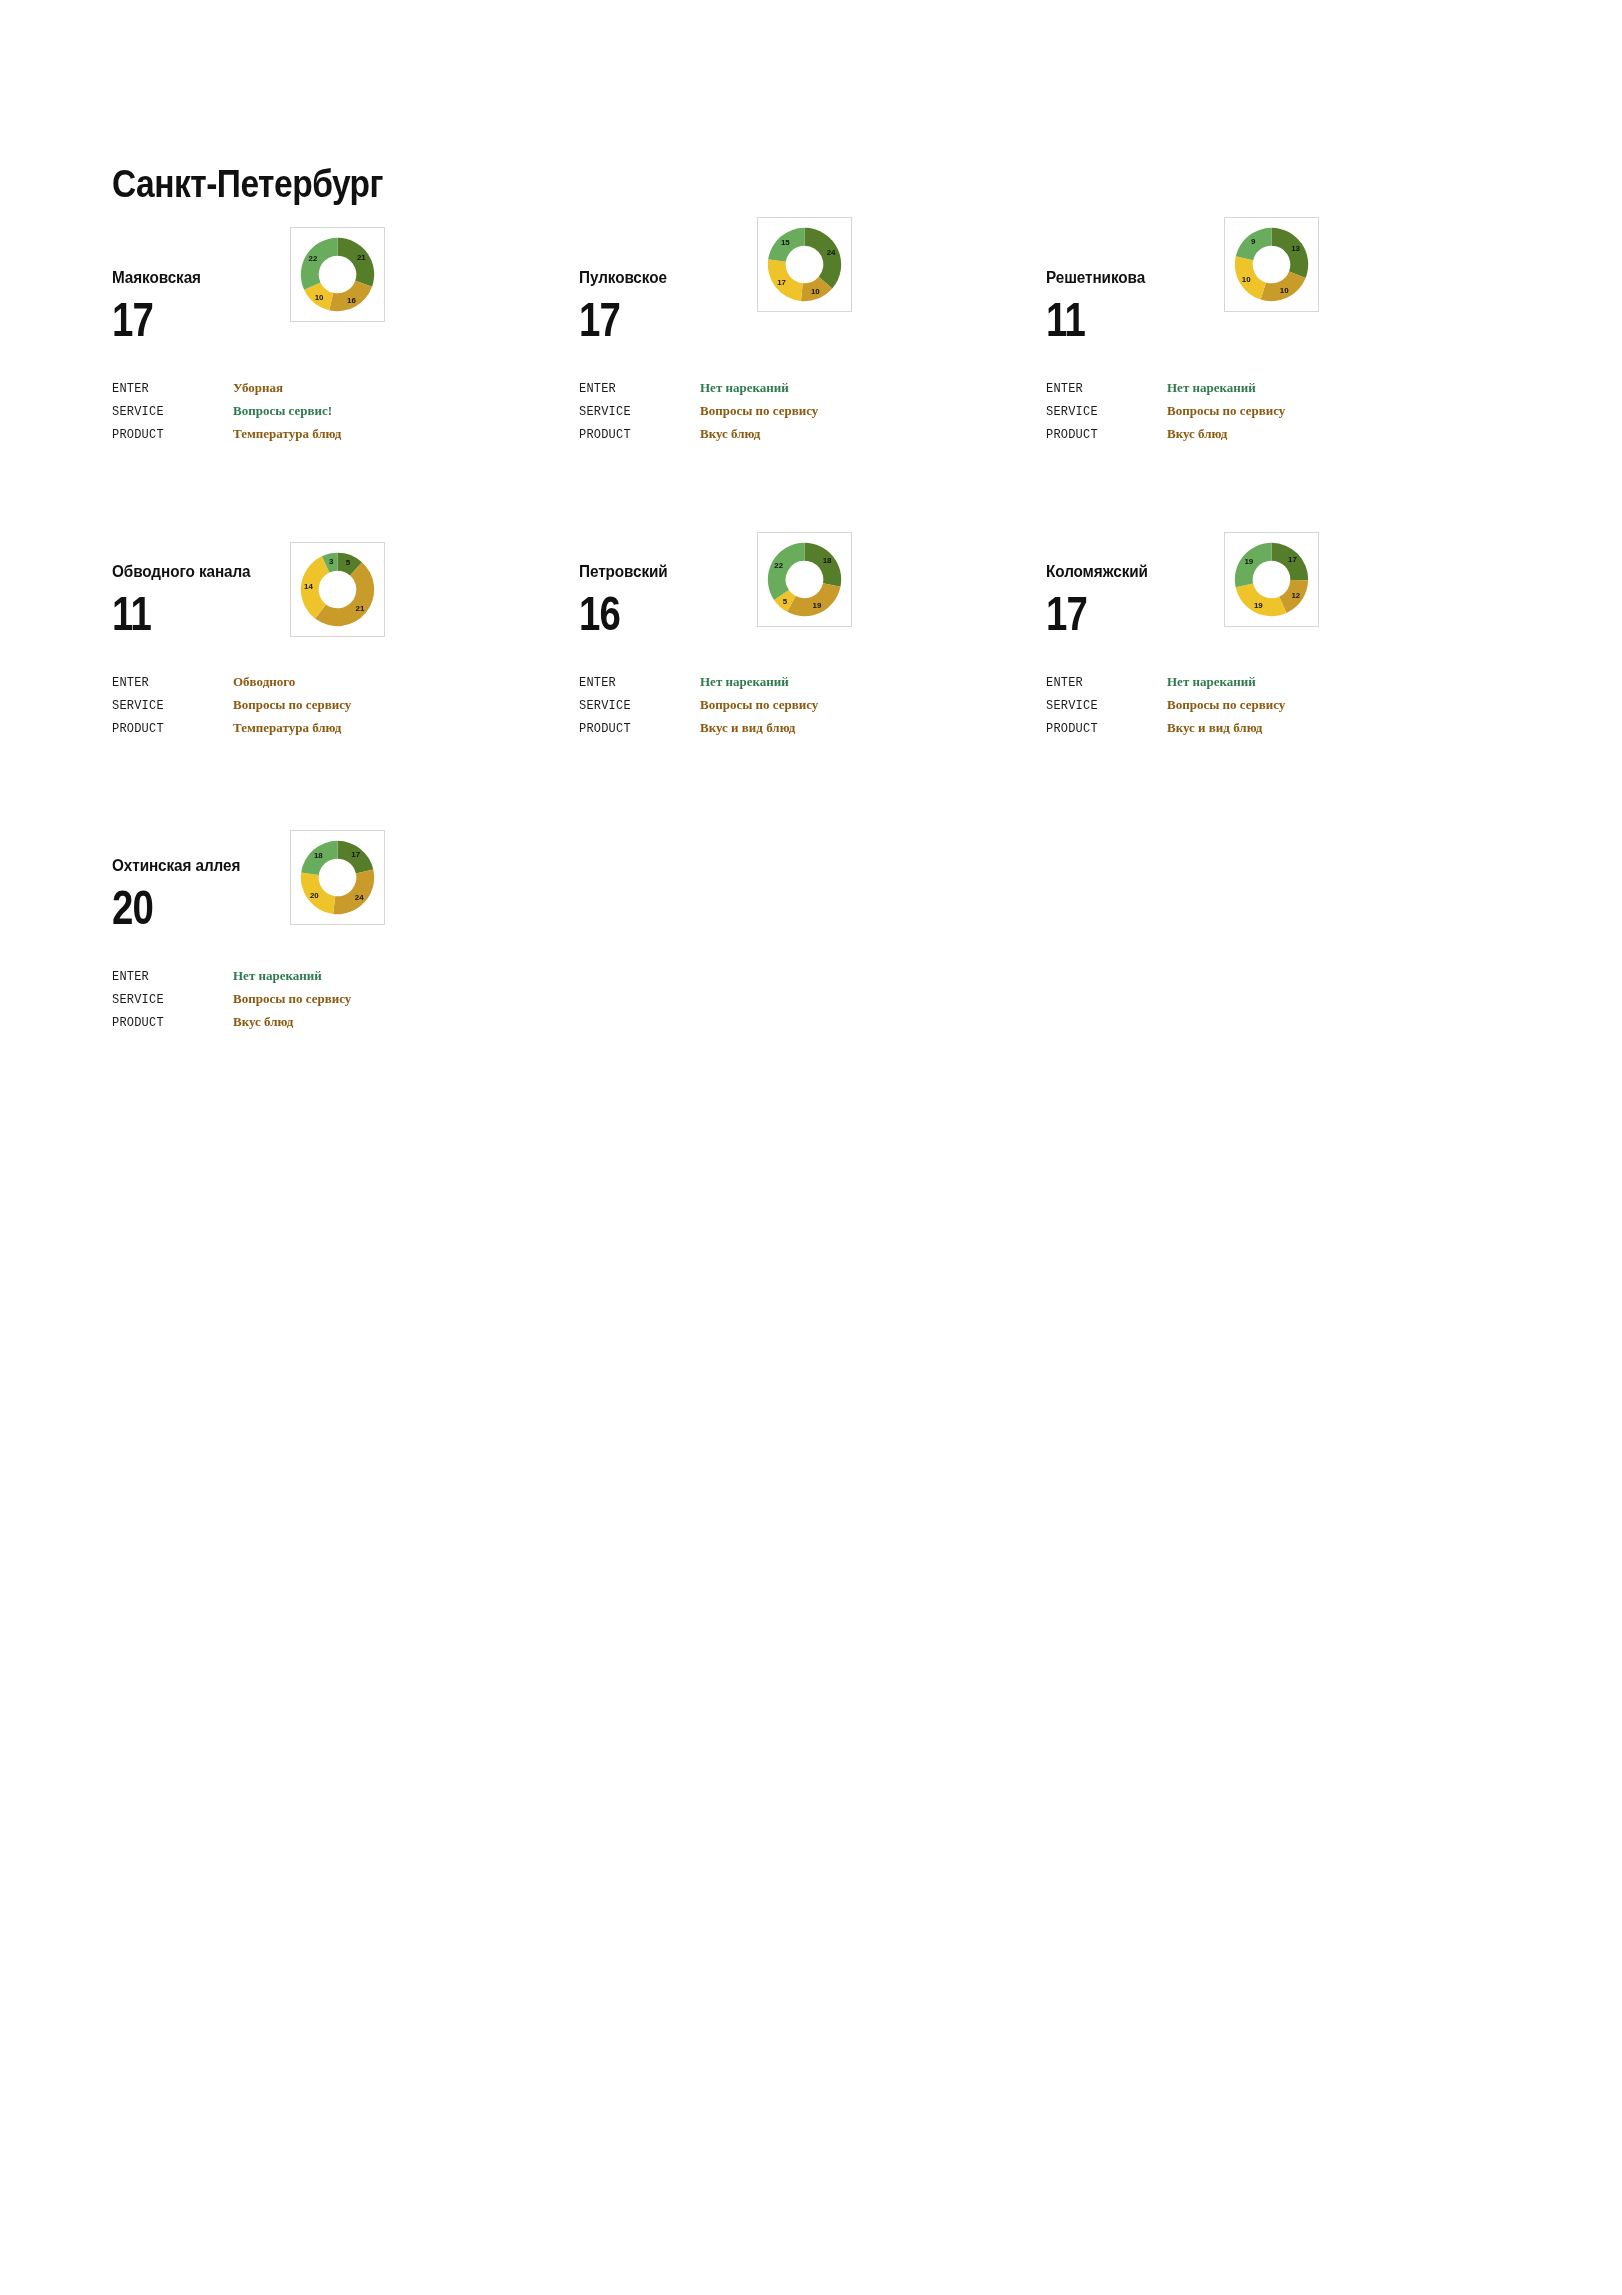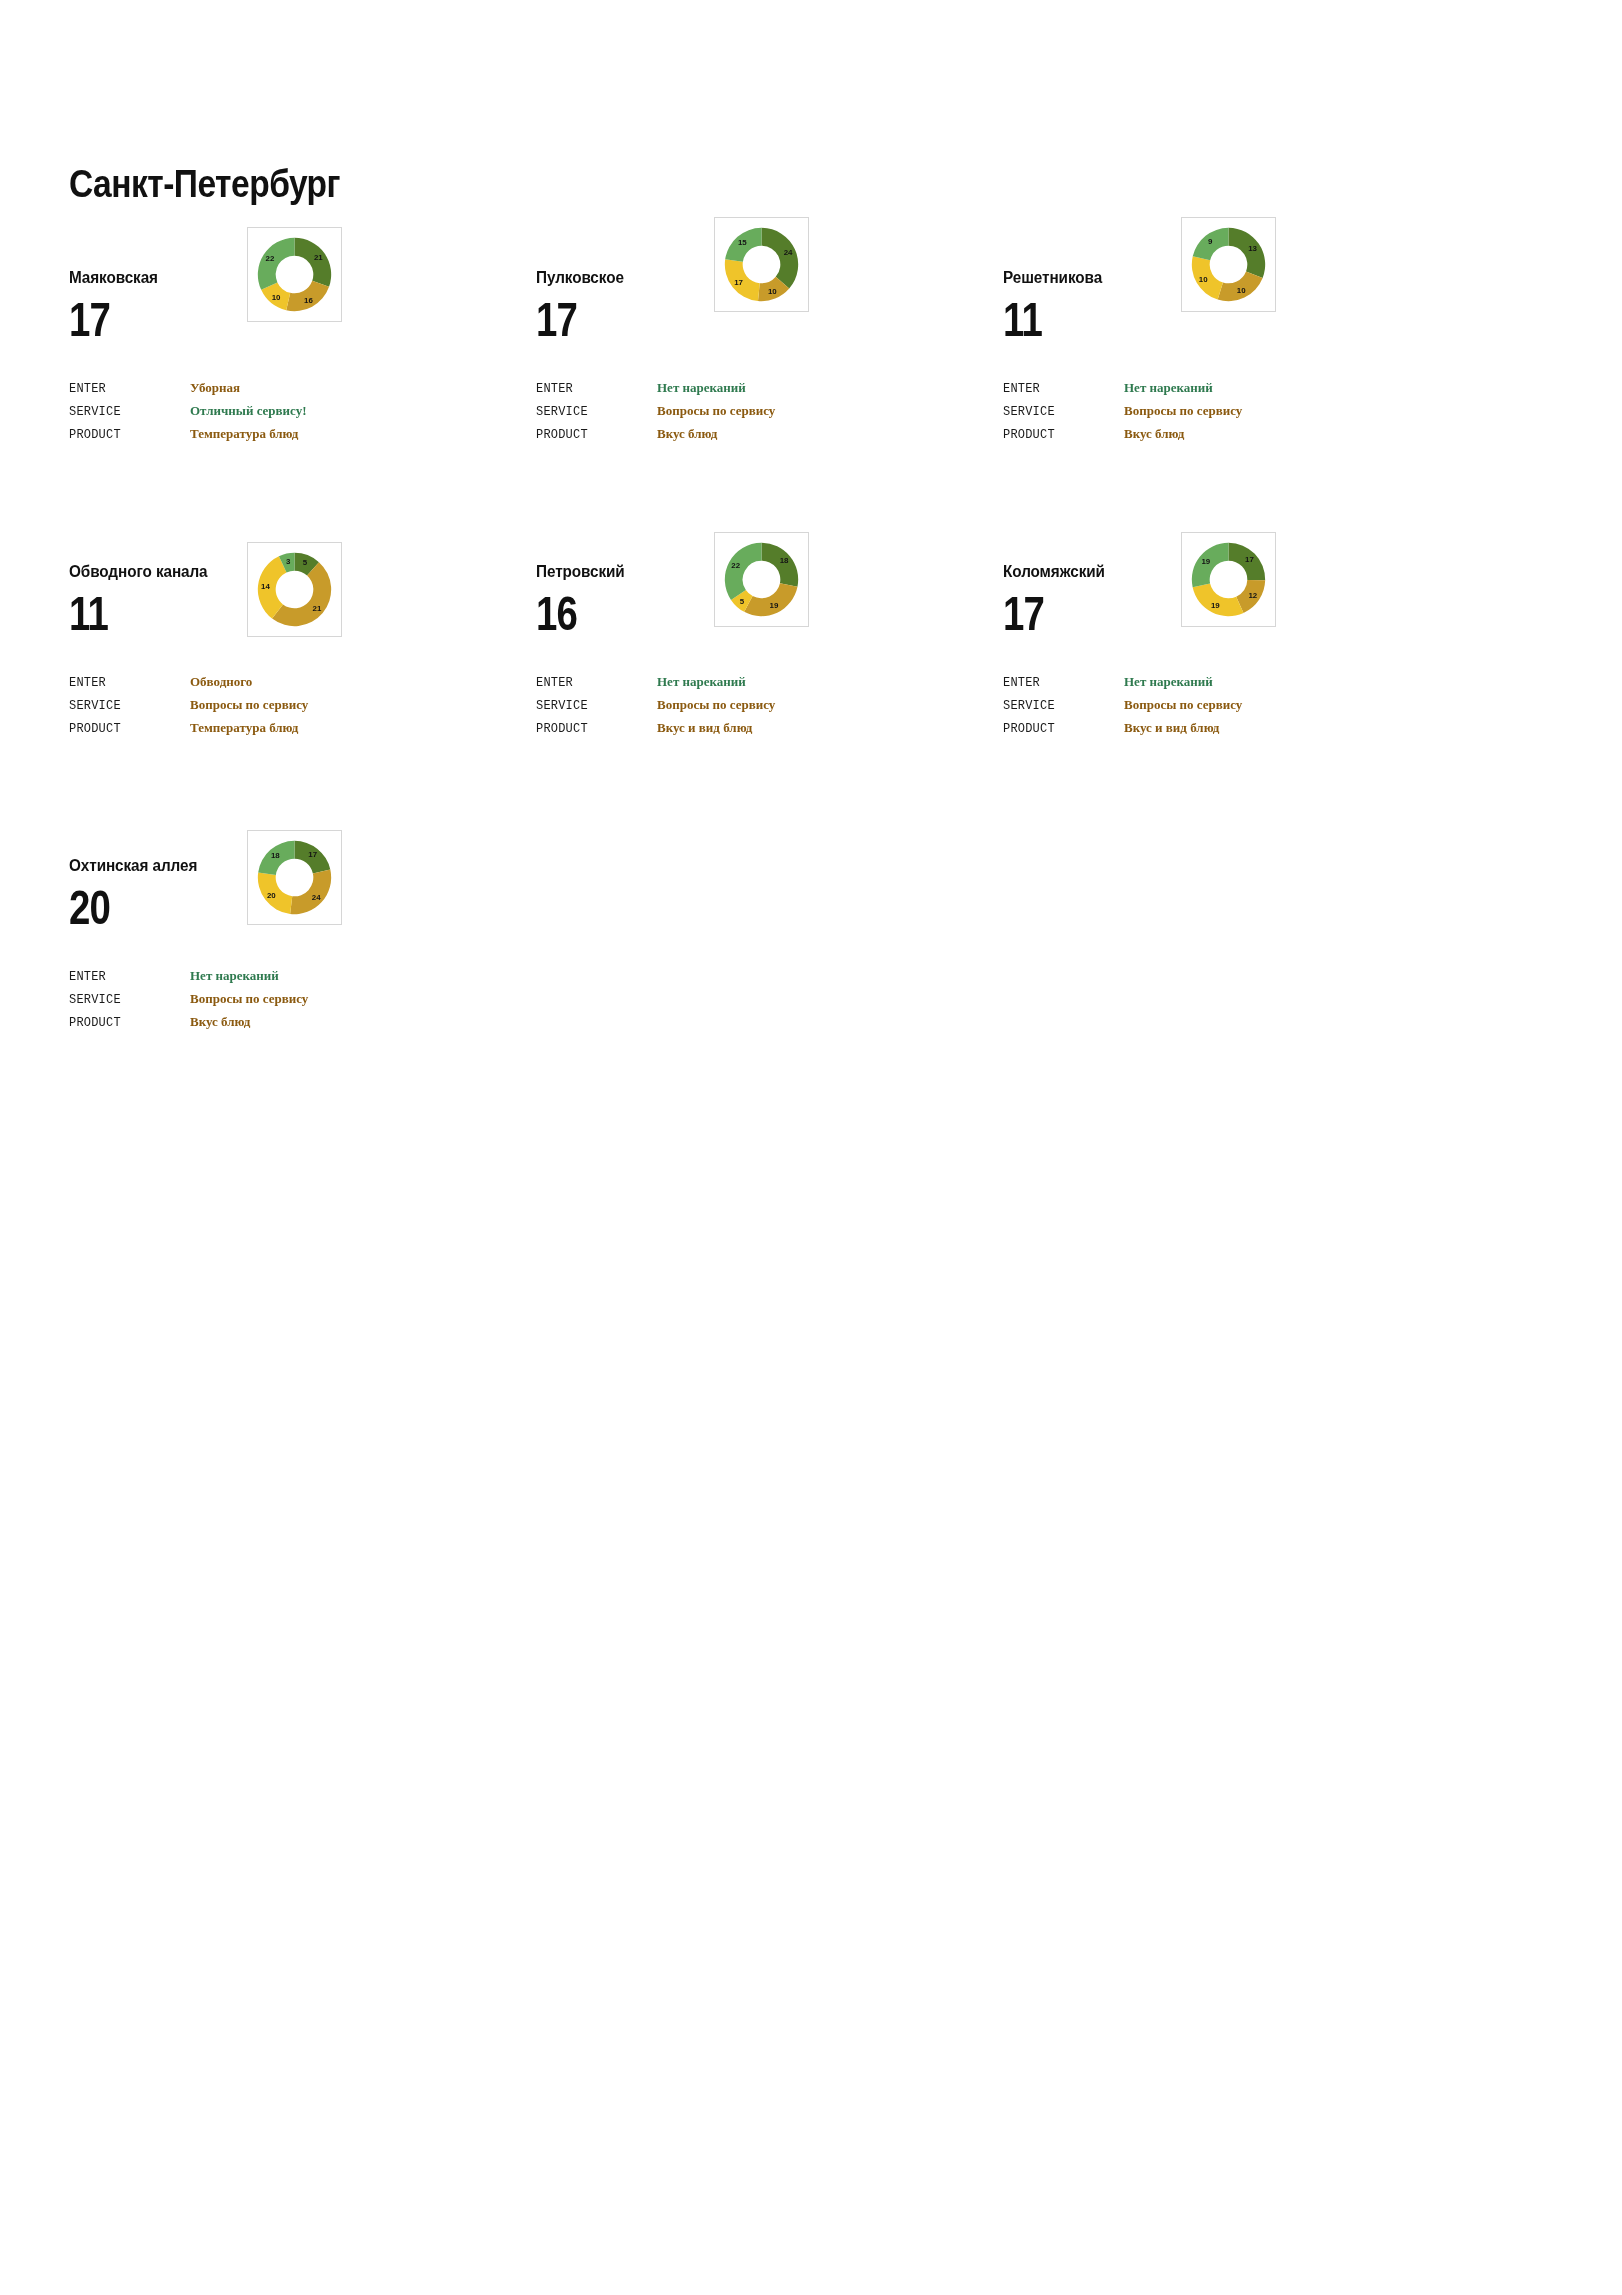--- a/index.html
+++ b/index.html
@@ -13,21 +13,21 @@
   body {
     font-family: "Liberation Sans", sans-serif;
     -webkit-font-smoothing: antialiased;
   }
 
   .page {
     position: relative;
     width: 1622px;
     height: 2295px;
     background: #ffffff;
-    padding: 164px 0 0 69px;
+    padding: 164px 0 0 112px;
   }
 
   .page-title {
     font-family: "Liberation Sans", sans-serif;
     font-weight: 700;
     font-size: 39px;
     letter-spacing: -0.6px;
     color: #111111;
     transform: scaleX(0.86);
     transform-origin: left center;
@@ -165,21 +165,21 @@
             <text x="17.518288767100294" y="26.698316263553846" class="donut-label">22</text>
           </svg>
         </div>
     <div class="rows">
       <div class="metric-row">
         <span class="metric-key">ENTER</span>
         <span class="metric-val" style="color: rgb(139, 90, 16); margin-top: 20px;">Уборная</span>
       </div>
       <div class="metric-row">
         <span class="metric-key">SERVICE</span>
-        <span class="metric-val" style="color: rgb(47, 122, 79);">Отличный сервису!</span>
+        <span class="metric-val" style="color: rgb(47, 122, 79);">Вопросы сервис!</span>
       </div>
       <div class="metric-row">
         <span class="metric-key">PRODUCT</span>
         <span class="metric-val" style="color: rgb(139, 90, 16);">Температура блюд</span>
       </div>
     </div>
       </div>
       <div class="card">
     <div class="card-name">Пулковское</div>
     <div class="card-metric">17</div>

